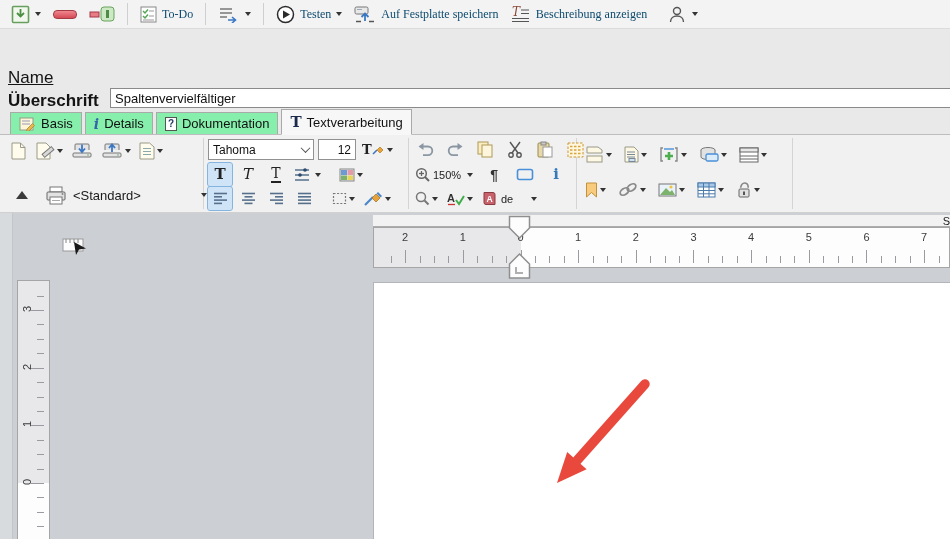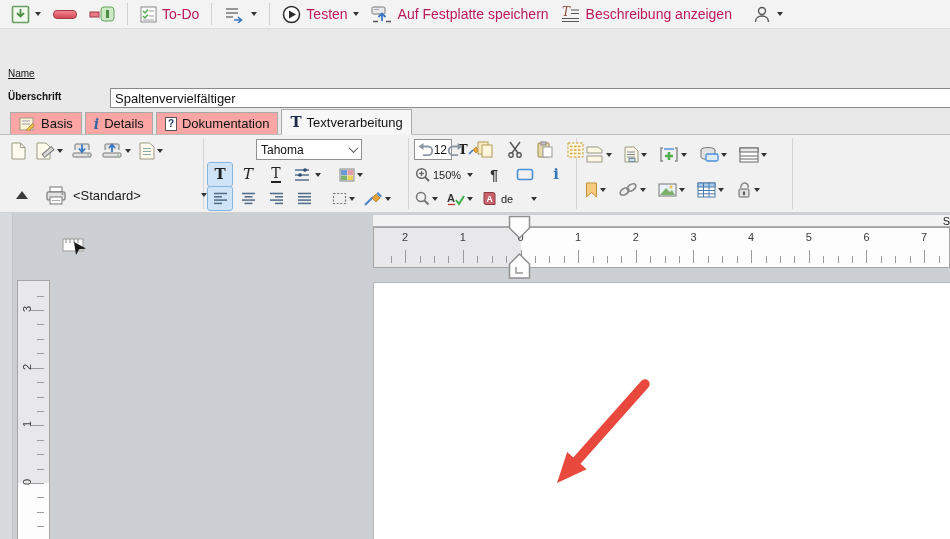--- a/index.html
+++ b/index.html
@@ -5,54 +5,54 @@
 * { margin:0; padding:0; box-sizing:border-box; }
 html,body { width:950px; height:539px; overflow:hidden; }
 body { font-family:"Liberation Sans",sans-serif; font-size:12px; color:#1a1a1a; background:#f0f0f0; }
 .window { position:relative; width:950px; height:539px; background:#f0f0f0; overflow:hidden; }
 svg { display:block; }
 
 
 .top-toolbar { position:absolute; top:0; left:0; width:950px; height:29px; background:#f3f3f3;
   border-bottom:1px solid #dcdcdc; display:flex; align-items:center; padding-left:7px; gap:4px; }
 .tbtn { display:flex; align-items:center; gap:5px; padding:2px 4px; height:25px; border-radius:2px; }
-.tlabel { font-size:14px; color:#be185d; white-space:nowrap; }
+.tlabel { font-size:12px; color:#0c4a6e; white-space:nowrap;font-family:Liberation Serif, serif; }
 .tsep { width:1px; height:22px; background:#cfcfcf; margin:0 4px; }
 .caret { width:0; height:0; border-left:3.5px solid transparent; border-right:3.5px solid transparent; border-top:4px solid #333; }
 .chev { width:7px; height:7px; border-right:1.5px solid #555; border-bottom:1.5px solid #555; transform:rotate(45deg) translate(-1px,-1px); }
 .red-pill { width:24px; height:9px; border-radius:4px; background:linear-gradient(#f0868e,#d44a55); border:1px solid #a33a44; }
 
 
 .form-area { position:absolute; top:29px; left:0; width:950px; height:79px; background:#e9e9e9; }
-.flabel { position:absolute; font-size:10px; color:#141414; }
+.flabel { position:absolute; font-size:17px; color:#141414; }
 .txt { position:absolute; height:20px; border:1px solid #8a8a8a; background:#fff; font-family:"Liberation Sans",sans-serif; font-size:13px; padding:0 4px; color:#111; }
 .usage-btn { position:absolute; left:8px; top:84px; width:97px; height:20px; background:linear-gradient(#f4f4f4,#dadada);
   border:1px solid #8f8f8f; display:flex; align-items:center; justify-content:center; gap:5px; font-size:13px; color:#141414; }
 .usage-text { position:absolute; left:110px; top:87px; font-size:13px; color:#141414; }
 
 
 .tab-bar { position:absolute; top:108px; left:0; width:950px; height:27px; background:#e9e9e9;
   border-bottom:1px solid #bdbdbd; display:flex; align-items:flex-end; padding-left:10px; gap:3px; }
 .tab { display:flex; align-items:center; gap:5px; height:22px; padding:0 8px; border:1px solid #a9a9a9; border-bottom:none;
-  background:#fca5a5; font-size:13px; color:#111; white-space:nowrap; }
+  background:#86efac; font-size:13px; color:#111; white-space:nowrap; }
 .tab.active { height:26px; background:#f7f7f7; margin-bottom:-1px; border-bottom:1px solid #f7f7f7; }
 .serif-i { font-family:"DejaVu Serif",serif; font-weight:bold; font-style:italic; color:#3565a8; font-size:14px; line-height:1; }
 .boxed-q { border:1px solid #555; font-size:10px; font-weight:bold; color:#203a66; padding:0 2px; line-height:12px; background:#fff; }
 .serif-T { font-family:"DejaVu Serif",serif; font-weight:bold; color:#1a2a4a; font-size:15px; line-height:1; }
 
 
 .editor-toolbar { position:absolute; top:135px; left:0; width:950px; height:78px; background:#f1f1f1; border-bottom:1px solid #d0d0d0; }
 .et-sep { position:absolute; top:3px; width:1px; height:71px; background:#d4d4d4; }
 .grp { position:absolute; top:0; }
 .row { position:absolute; display:flex; align-items:center; gap:4px; }
 .ibtn { display:inline-flex; align-items:center; justify-content:center; gap:2px; height:23px; min-width:24px; border-radius:2px; padding:0 2px; }
 .ibtn.active { background:#cfe4f7; outline:1px solid #84b4e0; }
 .minitext { font-size:11px; color:#222; }
 .tri-up { width:0; height:0; border-left:6px solid transparent; border-right:6px solid transparent; border-bottom:8px solid #3a3a3a; }
-.combo { display:flex; align-items:center; height:21px; background:#fff; border:1px solid #919191; padding:0 4px; font-size:12px; color:#111;margin-left:48px; }
+.combo { display:flex; align-items:center; height:21px; background:#fff; border:1px solid #919191; padding:0 4px; font-size:12px; color:#111; }
 .printer-combo { width:168px; height:24px; display:flex; align-items:center; gap:6px; padding:0 3px; }
 .sizebox { width:38px; height:21px; text-align:right; }
 .tb-bold { font-family:"DejaVu Serif",serif; font-weight:bold; font-size:15px; color:#222; line-height:1; }
 .tb-italic { font-family:"DejaVu Serif",serif; font-style:italic; font-size:15px; color:#222; line-height:1; }
 .tb-under { font-family:"DejaVu Serif",serif; font-size:14px; color:#222; line-height:1.05; border-bottom:2px solid #222; }
 .pilcrow { font-size:14px; font-weight:bold; color:#333; line-height:1; }
 .info-i { font-family:"DejaVu Serif",serif; font-weight:bold; font-size:15px; color:#3579b8; line-height:1; }
 
 
 .canvas { position:absolute; top:213px; left:0; width:950px; height:326px; background:#ccd0d4; }

